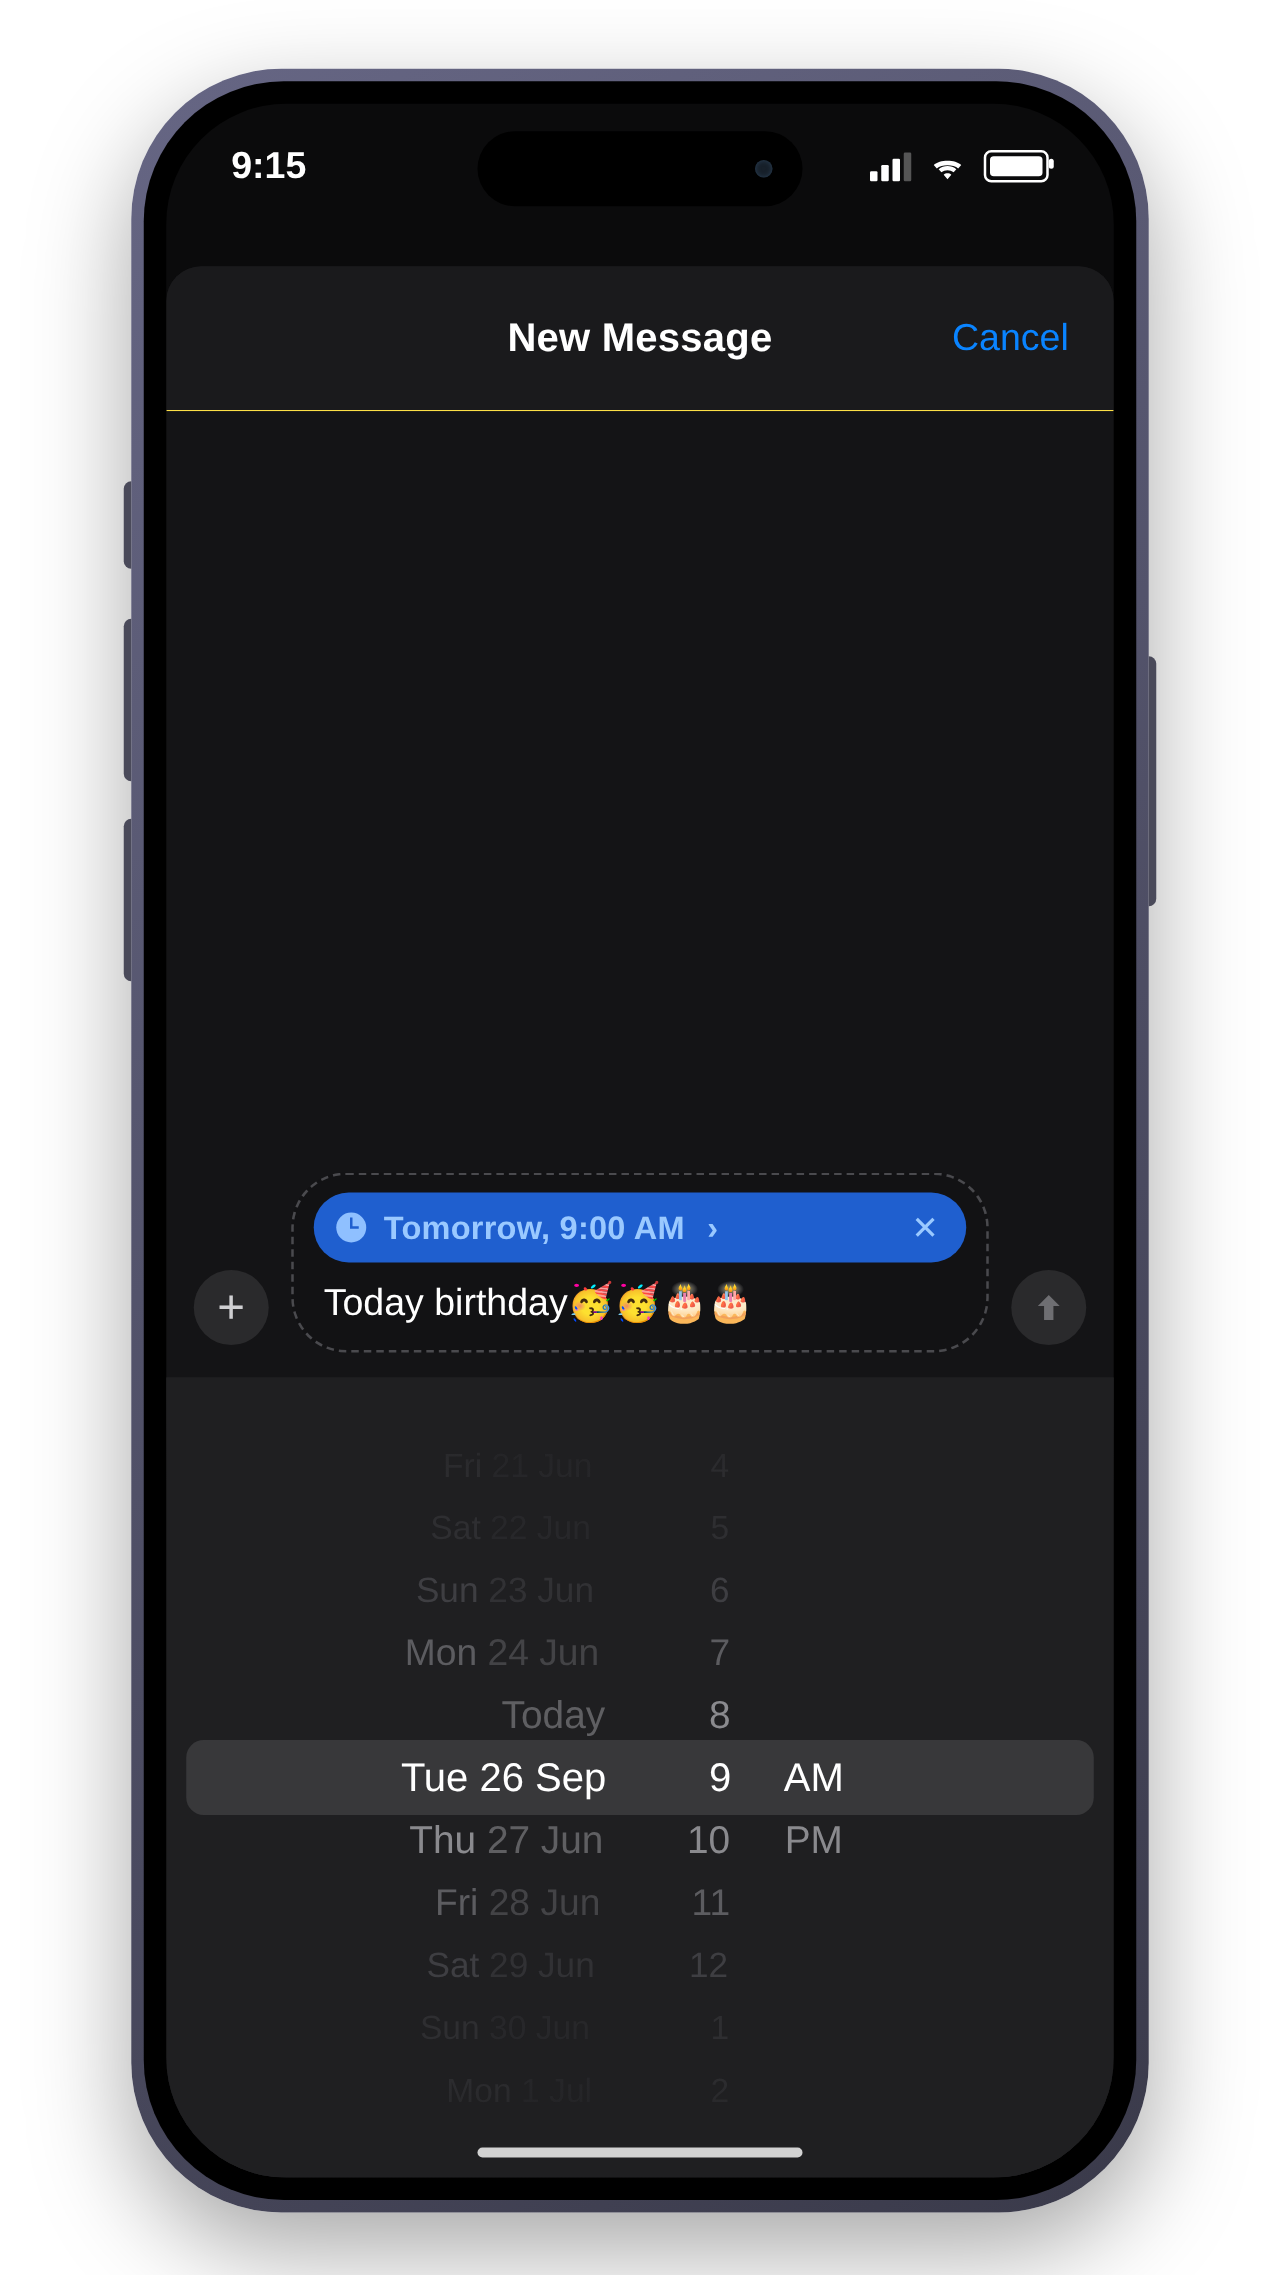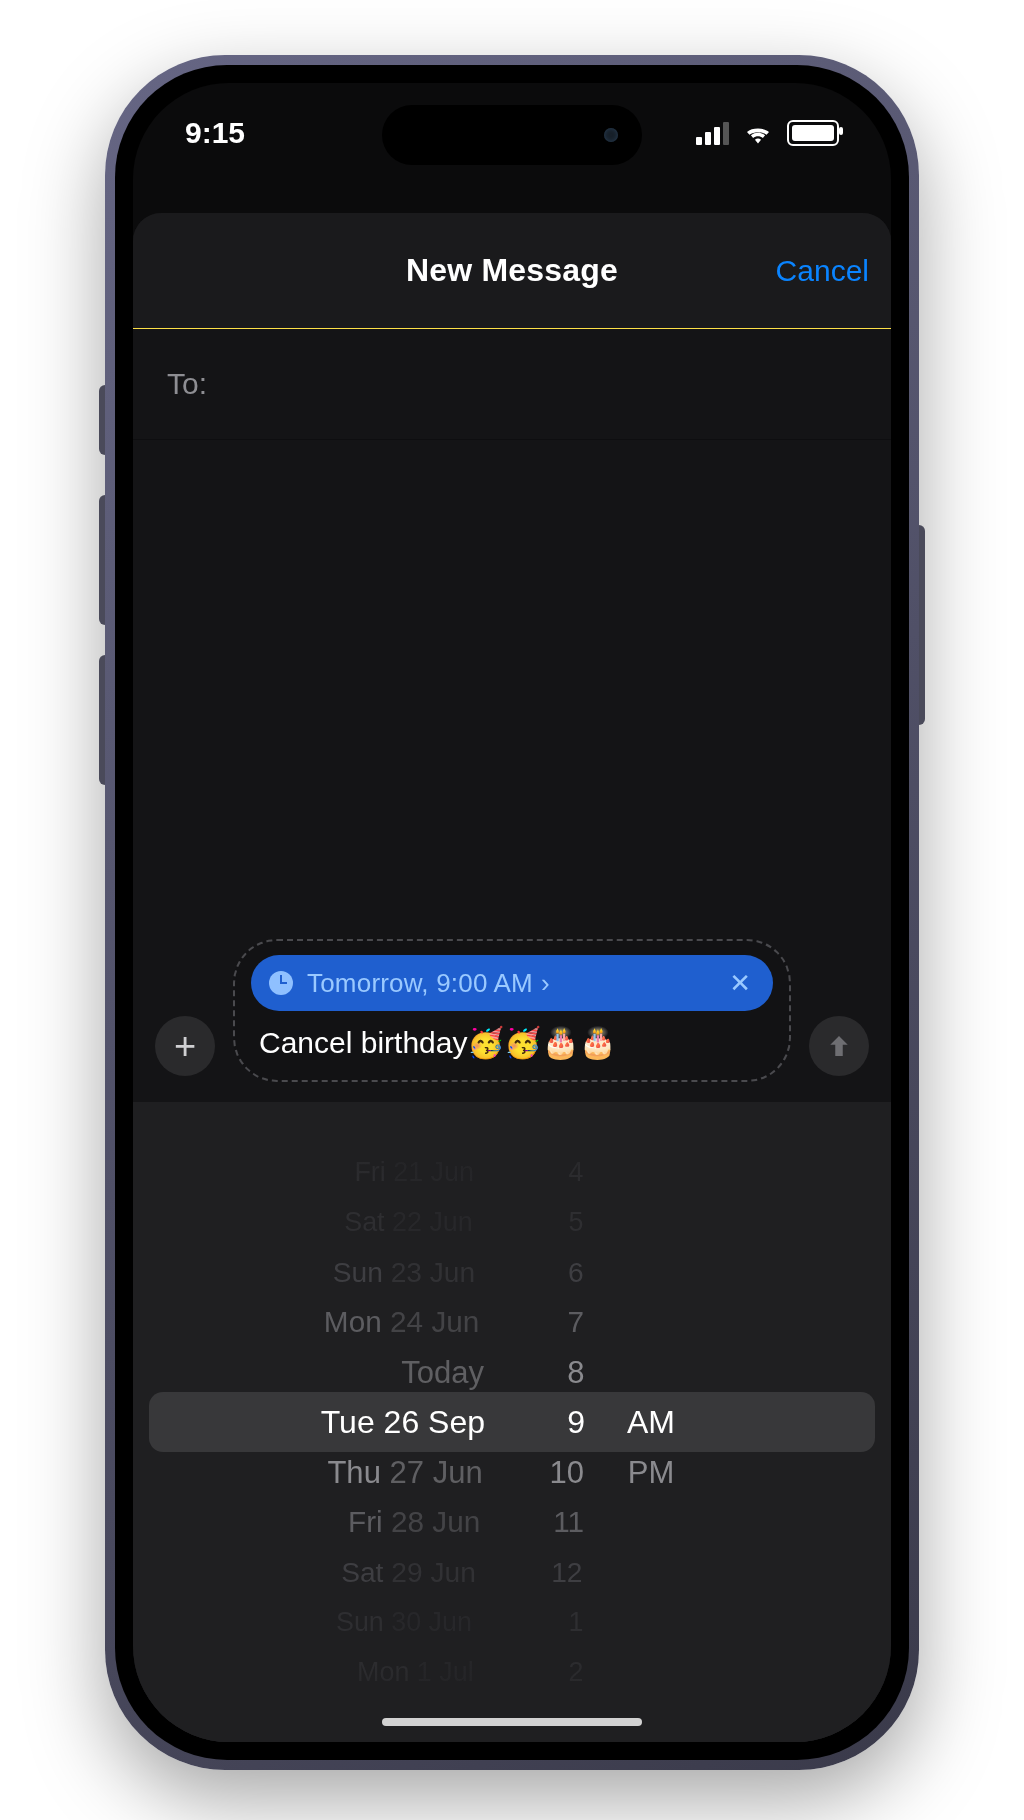--- a/index.html
+++ b/index.html
@@ -52,40 +52,40 @@
   .wifi{width:30px;height:22px;position:relative;}
   .wifi svg{display:block}
   .batt{width:48px;height:22px;border:2px solid #fff;border-radius:6px;position:relative;}
   .batt::after{content:"";position:absolute;right:-6px;top:5px;width:4px;height:8px;background:#fff;border-radius:2px;}
   .batt i{position:absolute;inset:3px;background:#fff;border-radius:3px;}
 
   
   .sheet{position:absolute;top:130px;left:0;right:0;bottom:0;background:#141416;border-top-left-radius:28px;border-top-right-radius:28px;}
   .sheet-header{height:115px;display:flex;align-items:center;justify-content:center;position:relative;background:#1a1a1c;border-top-left-radius:28px;border-top-right-radius:28px;border-bottom:1px solid #fde047;}
   .sheet-title{color:#fff;font-size:32px;font-weight:700;letter-spacing:.2px;}
-  .cancel{position:absolute;right:22px;top:50%;transform:translateY(-50%);color:var(--accent);font-size:30px;}
+  .cancel{position:absolute;right:36px;top:50%;transform:translateY(-50%);color:var(--accent);font-size:30px;}
 
   
   .to-row{display:flex;align-items:center;height:110px;padding:0 34px;color:var(--muted);font-size:30px;border-bottom:1px solid #0e0e10;}
 
   
   .compose-wrap{position:absolute;left:0;right:0;top:260px;bottom:640px;}
 
   
   .compose-row{position:absolute;left:22px;right:22px;bottom:20px;display:flex;align-items:flex-end;gap:18px;}
   .plus-btn{width:60px;height:60px;border-radius:50%;background:#2a2a2c;display:flex;align-items:center;justify-content:center;color:#cfcfd2;font-size:38px;font-weight:300;flex:0 0 auto;margin-bottom:6px;}
   .send-btn{width:60px;height:60px;border-radius:50%;background:#2a2a2c;display:flex;align-items:center;justify-content:center;color:#6e6e72;flex:0 0 auto;margin-bottom:6px;}
   .send-btn svg{display:block}
 
   .bubble{
     flex:1;min-height:140px;border:2px dashed #4a4a4e;border-radius:44px;padding:14px 16px 16px;box-sizing:border-box;background:#121214;
     display:flex;flex-direction:column;gap:14px;position:relative;
   }
   .chip{height:56px;border-radius:30px;background:var(--chip);display:flex;align-items:center;gap:14px;padding:0 18px;color:var(--chip-text);}
-  .chip .label{flex:1;font-size:26px;font-weight:400;letter-spacing:.2px;display:flex;align-items:flex-start;gap:8px;}
+  .chip .label{flex:1;font-size:26px;font-weight:700;letter-spacing:.2px;display:flex;align-items:flex-start;gap:18px;}
   .chip .x{color:var(--chip-text);font-size:26px;font-weight:400;padding:0 4px;}
   .clock-icn{width:24px;height:24px;border-radius:50%;background:#8fc0ff;position:relative;flex:0 0 auto;}
   .clock-icn::before{content:"";position:absolute;left:11px;top:4px;width:2px;height:8px;background:#1f5fcf;}
   .clock-icn::after{content:"";position:absolute;left:11px;top:11px;width:7px;height:2px;background:#1f5fcf;}
   .msg-text{font-size:30px;color:#fff;padding:0 8px 4px;}
 
   
   .picker{position:absolute;left:0;right:0;bottom:0;height:640px;background:#1f1f21;}
   .picker-inner{position:relative;height:100%;}
   .sel-band{position:absolute;left:16px;right:16px;top:290px;height:60px;background:#3a3a3cEE;border-radius:14px;}
@@ -149,39 +149,36 @@
 
         <div class="island">
             <span class="cam-dot"></span>
           </div>
 
         <div class="sheet">
           <div class="sheet-header">
             <span class="sheet-title">New Message</span>
             <span class="cancel">Cancel</span>
           </div>
-          <div class="to-row">
-            <span>To:</span>
-          </div>
 
           <div class="compose-wrap">
             <div class="compose-row">
               <div class="plus-btn">
                 <span>+</span>
               </div>
               <div class="bubble">
                 <div class="chip">
                   <span class="clock-icn"></span>
                   <span class="label">
                     <span>Tomorrow, 9:00 AM</span>
                     <span>›</span>
                   </span>
                   <span class="x">✕</span>
                 </div>
-                <div class="msg-text">Cancel birthday🥳🥳🎂🎂</div>
+                <div class="msg-text">Today birthday🥳🥳🎂🎂</div>
               </div>
               <div class="send-btn">
                 <svg viewBox="0 0 24 24" width="30" height="30">
                     <path fill="#6e6e72" d="M12 4l7 7h-4v9h-6v-9H5z"></path>
                   </svg>
               </div>
             </div>
           </div>
 
           <div class="picker">

